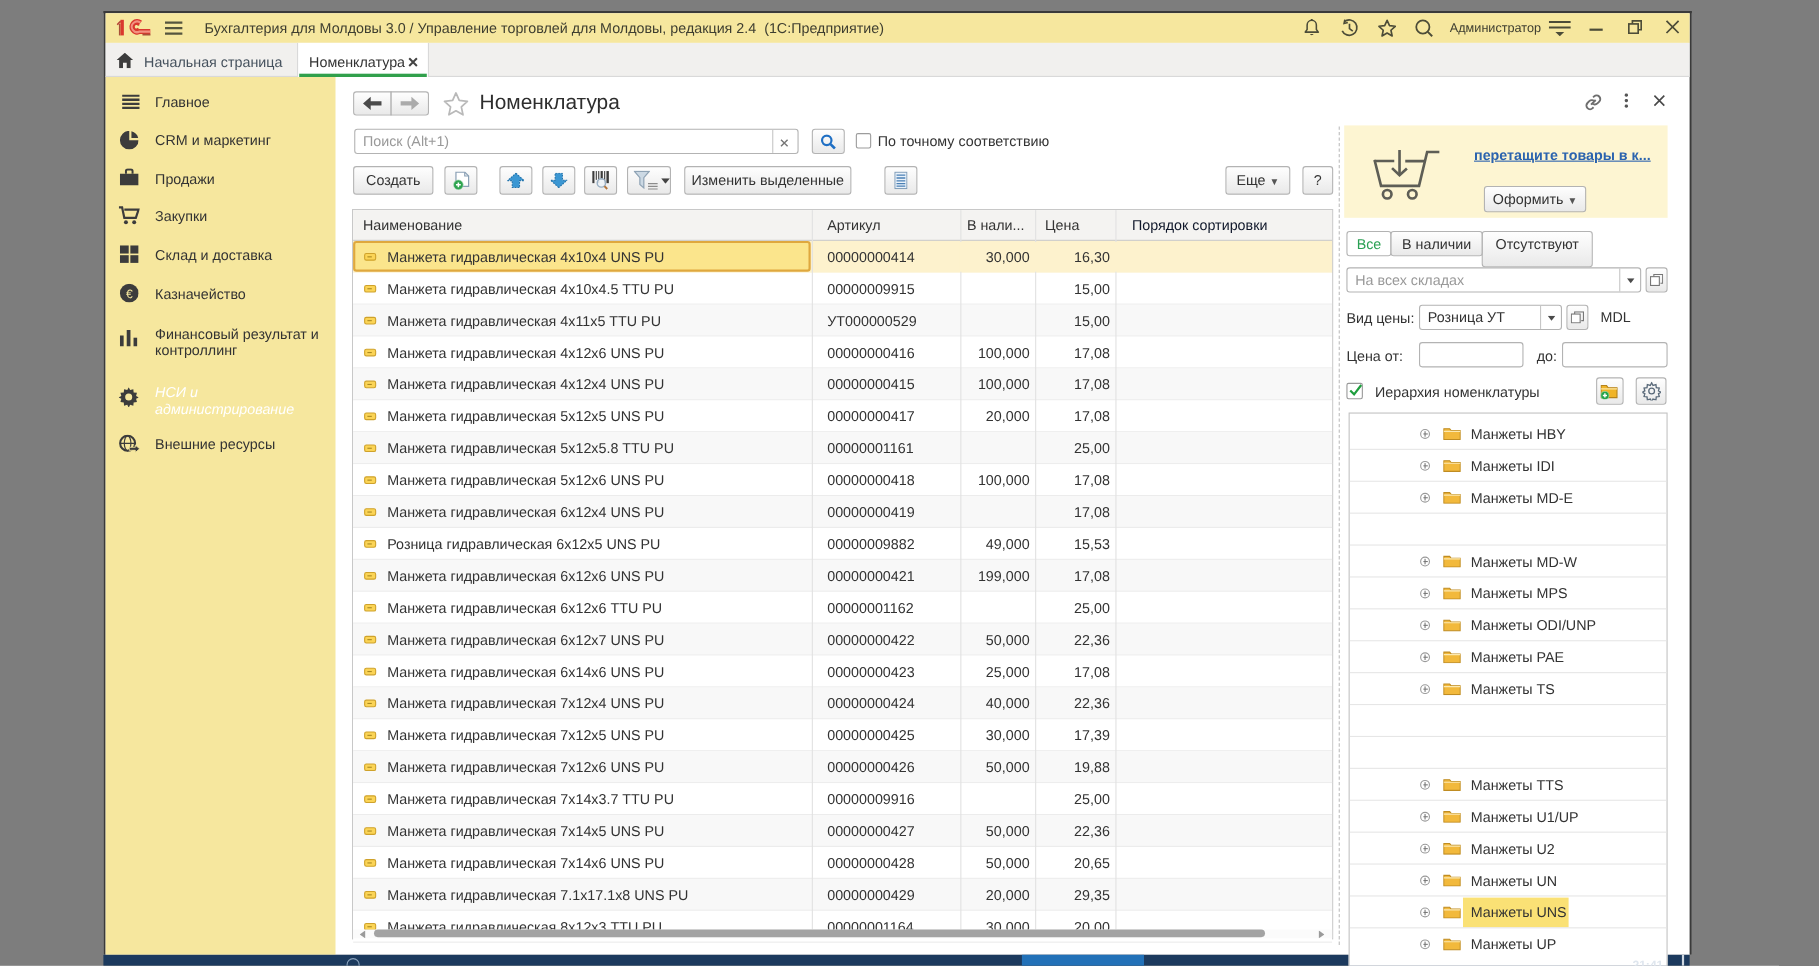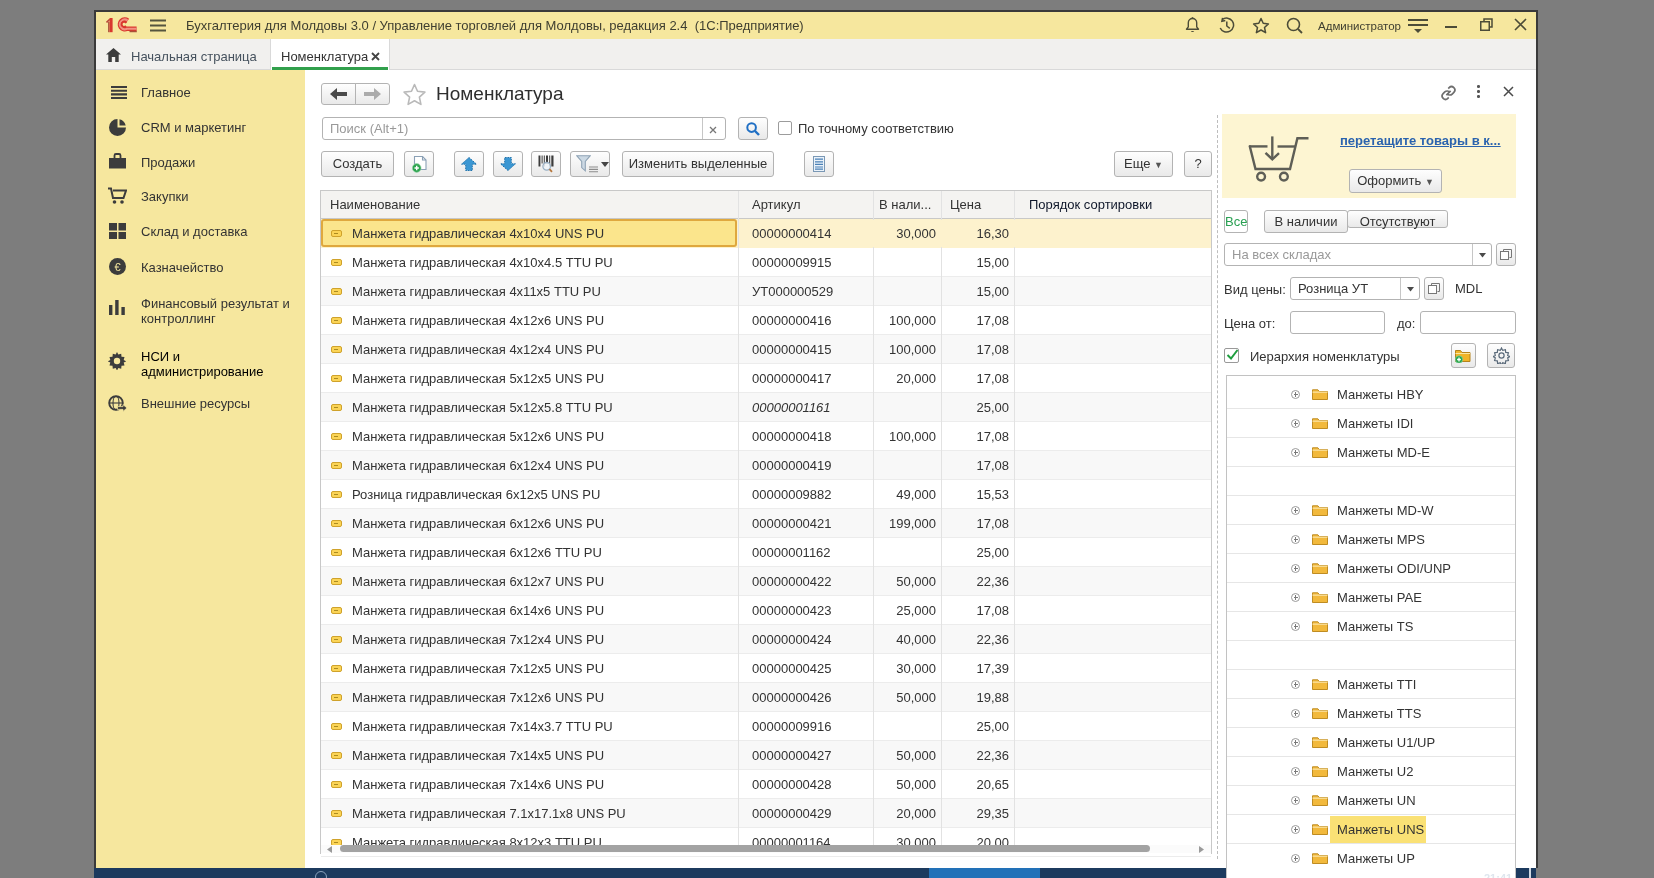--- a/index.html
+++ b/index.html
@@ -141,21 +141,21 @@
 <svg class="abs" style="left:109px;top:300px;" width="16" height="15" viewBox="0 0 16 15">
   <rect x="0" y="5" width="3.4" height="10" fill="#3c3c3c"></rect>
   <rect x="6.2" y="0" width="3.4" height="15" fill="#3c3c3c"></rect>
   <rect x="12.4" y="7" width="3.4" height="8" fill="#3c3c3c"></rect>
 </svg>
 <div class="abs" style="left:141px;top:296px;width:160px;color:#333;line-height:15px;">Финансовый результат и контроллинг</div>
 <svg class="abs" style="left:108px;top:352px;" width="18" height="18" viewBox="0 0 18 18">
   <path d="M9 0 l1.3 2.6 2.9 -0.8 0.3 3 3 0.3 -0.8 2.9 2.6 1.3 -2.6 1.3 0.8 2.9 -3 0.3 -0.3 3 -2.9 -0.8 -1.3 2.6 -1.3 -2.6 -2.9 0.8 -0.3 -3 -3 -0.3 0.8 -2.9 -2.6 -1.3 2.6 -1.3 -0.8 -2.9 3 -0.3 0.3 -3 2.9 0.8z" fill="#3c3c3c"></path>
   <circle cx="9" cy="9" r="3.2" fill="#f6e79e"></circle>
 </svg>
-<div class="abs" style="left:141px;top:349px;width:160px;color:#000000;line-height:15px;">НСИ и администрирование</div>
+<div class="abs" style="left:141px;top:349px;width:160px;color:#ffffff;line-height:15px;font-style:italic;">НСИ и администрирование</div>
 <svg class="abs" style="left:108px;top:395px;" width="19" height="17" viewBox="0 0 19 17">
   <circle cx="8" cy="8" r="6.8" fill="none" stroke="#3c3c3c" stroke-width="1.9"></circle>
   <ellipse cx="8" cy="8" rx="3" ry="6.8" fill="none" stroke="#3c3c3c" stroke-width="1.1"></ellipse>
   <path d="M1.2 8 h13.6" stroke="#3c3c3c" stroke-width="1.1"></path>
   <path d="M9.5 11.6 h5.5 v-2 l4 3.4 -4 3.4 v-2 h-5.5z" fill="#3c3c3c" stroke="#f6e79e" stroke-width="0.8"></path>
 </svg>
 <div class="abs" style="left:141px;top:396px;color:#333;">Внешние ресурсы</div>
 
 <div class="btn" style="left:321px;top:83px;width:35px;height:22px;border-radius:3px 0 0 3px;"></div>
 <div class="btn" style="left:355px;top:83px;width:35px;height:22px;border-radius:0 3px 3px 0;"></div>
@@ -274,21 +274,21 @@
 <div class="rtxt" style="left:941px;top:342px;width:68px;text-align:right;">17,08</div>
 <div class="row" style="top:364px;background:#ffffff;border-bottom:1px solid #ececec;"></div>
 <div class="icon-item" style="left:331px;top:375px;"></div>
 <div class="rtxt" style="left:352px;top:371px;">Манжета гидравлическая 5х12х5 UNS PU</div>
 <div class="rtxt" style="left:752px;top:371px;">00000000417</div>
 <div class="rtxt" style="left:873px;top:371px;width:63px;text-align:right;">20,000</div>
 <div class="rtxt" style="left:941px;top:371px;width:68px;text-align:right;">17,08</div>
 <div class="row" style="top:393px;background:#f8f8f8;border-bottom:1px solid #ececec;"></div>
 <div class="icon-item" style="left:331px;top:404px;"></div>
 <div class="rtxt" style="left:352px;top:400px;">Манжета гидравлическая 5х12х5.8 TTU PU</div>
-<div class="rtxt" style="left:752px;top:400px;font-style:italic;">00000001161</div>
+<div class="rtxt" style="left:752px;top:400px;">00000001161</div>
 <div class="rtxt" style="left:941px;top:400px;width:68px;text-align:right;">25,00</div>
 <div class="row" style="top:422px;background:#ffffff;border-bottom:1px solid #ececec;"></div>
 <div class="icon-item" style="left:331px;top:433px;"></div>
 <div class="rtxt" style="left:352px;top:429px;">Манжета гидравлическая 5х12х6 UNS PU</div>
 <div class="rtxt" style="left:752px;top:429px;">00000000418</div>
 <div class="rtxt" style="left:873px;top:429px;width:63px;text-align:right;">100,000</div>
 <div class="rtxt" style="left:941px;top:429px;width:68px;text-align:right;">17,08</div>
 <div class="row" style="top:451px;background:#f8f8f8;border-bottom:1px solid #ececec;"></div>
 <div class="icon-item" style="left:331px;top:462px;"></div>
 <div class="rtxt" style="left:352px;top:458px;">Манжета гидравлическая 6х12х4 UNS PU</div>
@@ -405,23 +405,23 @@
 <path d="M29.5 12.5 H47"></path>
 <path d="M1.6 11.5 L7.5 35 H42 L49.4 4.2 H60.5"></path>
 <path d="M24.3 2.4 V24.7"></path>
 <path d="M17.5 18.8 L24.3 25.3 L31 19.2"></path>
 <circle cx="13.1" cy="42.6" r="3.9"></circle>
 <circle cx="35.9" cy="42.6" r="3.9"></circle>
 </g>
 </svg>
 <div class="abs" style="left:1340px;top:133px;color:#2b63ae;font-weight:bold;text-decoration:underline;">перетащите товары в к...</div>
 <div class="btn" style="left:1349px;top:169px;width:93px;height:24px;line-height:22px;">Оформить <span style="font-size:9px;color:#555;">▼</span></div>
-<div class="btn" style="left:1224px;top:210px;width:24px;height:23px;line-height:21px;background:#fff;color:#2aa053;">Все</div>
+<div class="btn" style="left:1224px;top:210px;width:41px;height:23px;line-height:21px;background:#fff;color:#2aa053;">Все</div>
 <div class="btn" style="left:1264px;top:210px;width:84px;height:23px;line-height:21px;">В наличии</div>
-<div class="btn" style="left:1347px;top:210px;width:101px;height:18px;line-height:21px;">Отсутствуют</div>
+<div class="btn" style="left:1347px;top:210px;width:101px;height:33px;line-height:21px;">Отсутствуют</div>
 <div class="field" style="left:1224px;top:243px;width:268px;height:23px;"></div>
 <div class="abs ph" style="left:1232px;top:247px;">На всех складах</div>
 <div class="abs" style="left:1472px;top:244px;width:1px;height:21px;background:#c6c6c6;"></div>
 <svg class="abs" style="left:1479px;top:253px;" width="7" height="5" viewBox="0 0 7 5">
     <path d="M0 0 h7 l-3.5 4.5z" fill="#4a4a4a"></path>
   </svg>
 <div class="btn" style="left:1496px;top:243px;width:20px;height:23px;"></div>
 <svg class="abs" style="left:1500px;top:249px;" width="12" height="11" viewBox="0 0 12 11">
     <rect x="0.5" y="2.5" width="8" height="8" fill="#fff" stroke="#777"></rect>
     <path d="M3.5 2.5 V0.5 h8 v8 h-2" fill="none" stroke="#777"></path>
@@ -529,28 +529,20 @@
 <div class="titem" style="left:0;top:236px;">
 <div class="plus"></div>
 <svg class="folder" width="16" height="12" viewBox="0 0 16 12">
         <path d="M0.5 1.8 h5.4 l1.3 1.7 h8.3 v8 h-15z" fill="#f2b93c" stroke="#bf8c22"></path>
         <path d="M0.5 4.7 h15 v-1.1 h-15z" fill="#fce9b0"></path>
       </svg>
 <div class="ttext" style="padding:0 3px;margin-left:-3px;">Манжеты TS</div>
 </div>
 <div class="tsep" style="left:0;top:264px;"></div>
 <div class="tsep" style="left:0;top:293px;"></div>
-<div class="titem" style="left:0;top:294px;">
-<div class="plus"></div>
-<svg class="folder" width="16" height="12" viewBox="0 0 16 12">
-        <path d="M0.5 1.8 h5.4 l1.3 1.7 h8.3 v8 h-15z" fill="#f2b93c" stroke="#bf8c22"></path>
-        <path d="M0.5 4.7 h15 v-1.1 h-15z" fill="#fce9b0"></path>
-      </svg>
-<div class="ttext" style="padding:0 3px;margin-left:-3px;">Манжеты TTI</div>
-</div>
 <div class="tsep" style="left:0;top:322px;"></div>
 <div class="titem" style="left:0;top:323px;">
 <div class="plus"></div>
 <svg class="folder" width="16" height="12" viewBox="0 0 16 12">
         <path d="M0.5 1.8 h5.4 l1.3 1.7 h8.3 v8 h-15z" fill="#f2b93c" stroke="#bf8c22"></path>
         <path d="M0.5 4.7 h15 v-1.1 h-15z" fill="#fce9b0"></path>
       </svg>
 <div class="ttext" style="padding:0 3px;margin-left:-3px;">Манжеты TTS</div>
 </div>
 <div class="tsep" style="left:0;top:351px;"></div>

